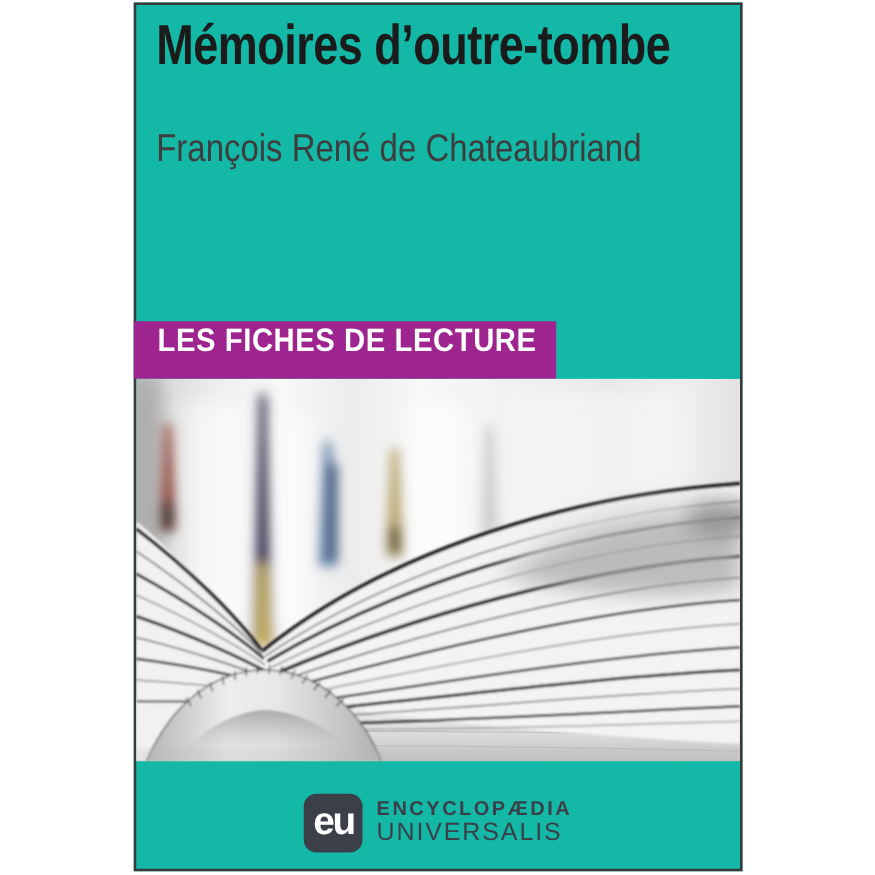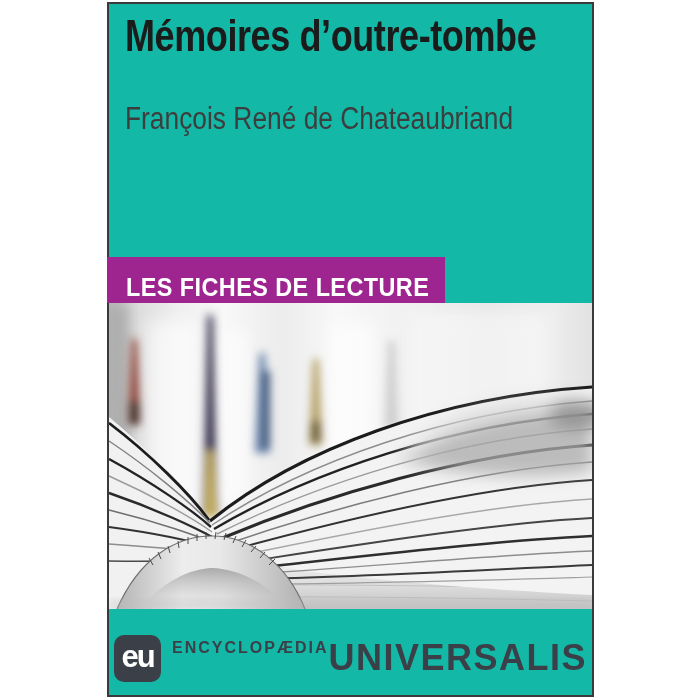--- a/index.html
+++ b/index.html
@@ -16,21 +16,21 @@
     font-size:45px;font-weight:700;color:#1b1b1b;letter-spacing:-0.5px;
     white-space:nowrap;transform:scaleX(0.80);transform-origin:left top;
   }
   .book-author{
     position:absolute;left:16px;top:97px;
     font-size:31px;font-weight:400;color:#3d3d3d;
     white-space:nowrap;transform:scaleX(0.85);transform-origin:left top;
   }
   .series-banner{
     position:absolute;left:-2px;top:253px;width:338px;height:46px;
-    background:#9E2590;display:flex;align-items:flex-end;
+    background:#9E2590;display:flex;align-items:flex-start;
   }
   .series-banner-label{
     margin-left:19px;font-size:26px;font-weight:700;color:#ffffff;
     letter-spacing:0.5px;white-space:nowrap;
     transform:scaleX(0.90);transform-origin:left center;
   }
   .cover-photo{
     position:absolute;left:0px;top:299px;width:483px;height:306px;display:block;
   }
   .publisher-logo{
@@ -38,27 +38,27 @@
     display:flex;justify-content:center;align-items:center;gap:11px;
   }
   .eu-badge{
     width:47px;height:47px;border-radius:10px;background:#3A3F48;
     display:flex;align-items:center;justify-content:center;flex:0 0 auto;
   }
   .eu-badge span{
     color:#ffffff;font-size:31px;font-weight:700;letter-spacing:-2px;
     line-height:1;transform:translateY(-2px);
   }
-  .publisher-name{display:flex;justify-content:center;}
+  .publisher-name{display:flex;flex-direction:column;justify-content:center;}
   .publisher-line1{
     font-size:16px;font-weight:600;color:#3A3F48;letter-spacing:2px;line-height:1.1;
     white-space:nowrap;
   }
   .publisher-line2{
-    font-size:36px;font-weight:700;color:#3A3F48;letter-spacing:1.5px;line-height:1.05;
+    font-size:20px;font-weight:400;color:#3A3F48;letter-spacing:1.5px;line-height:1.05;
     white-space:nowrap;
   }
 </style>
 </head>
 <body>
 
 <div class="canvas">
   <div class="cover">
 
     <div class="book-title">Mémoires d’outre-tombe</div>

